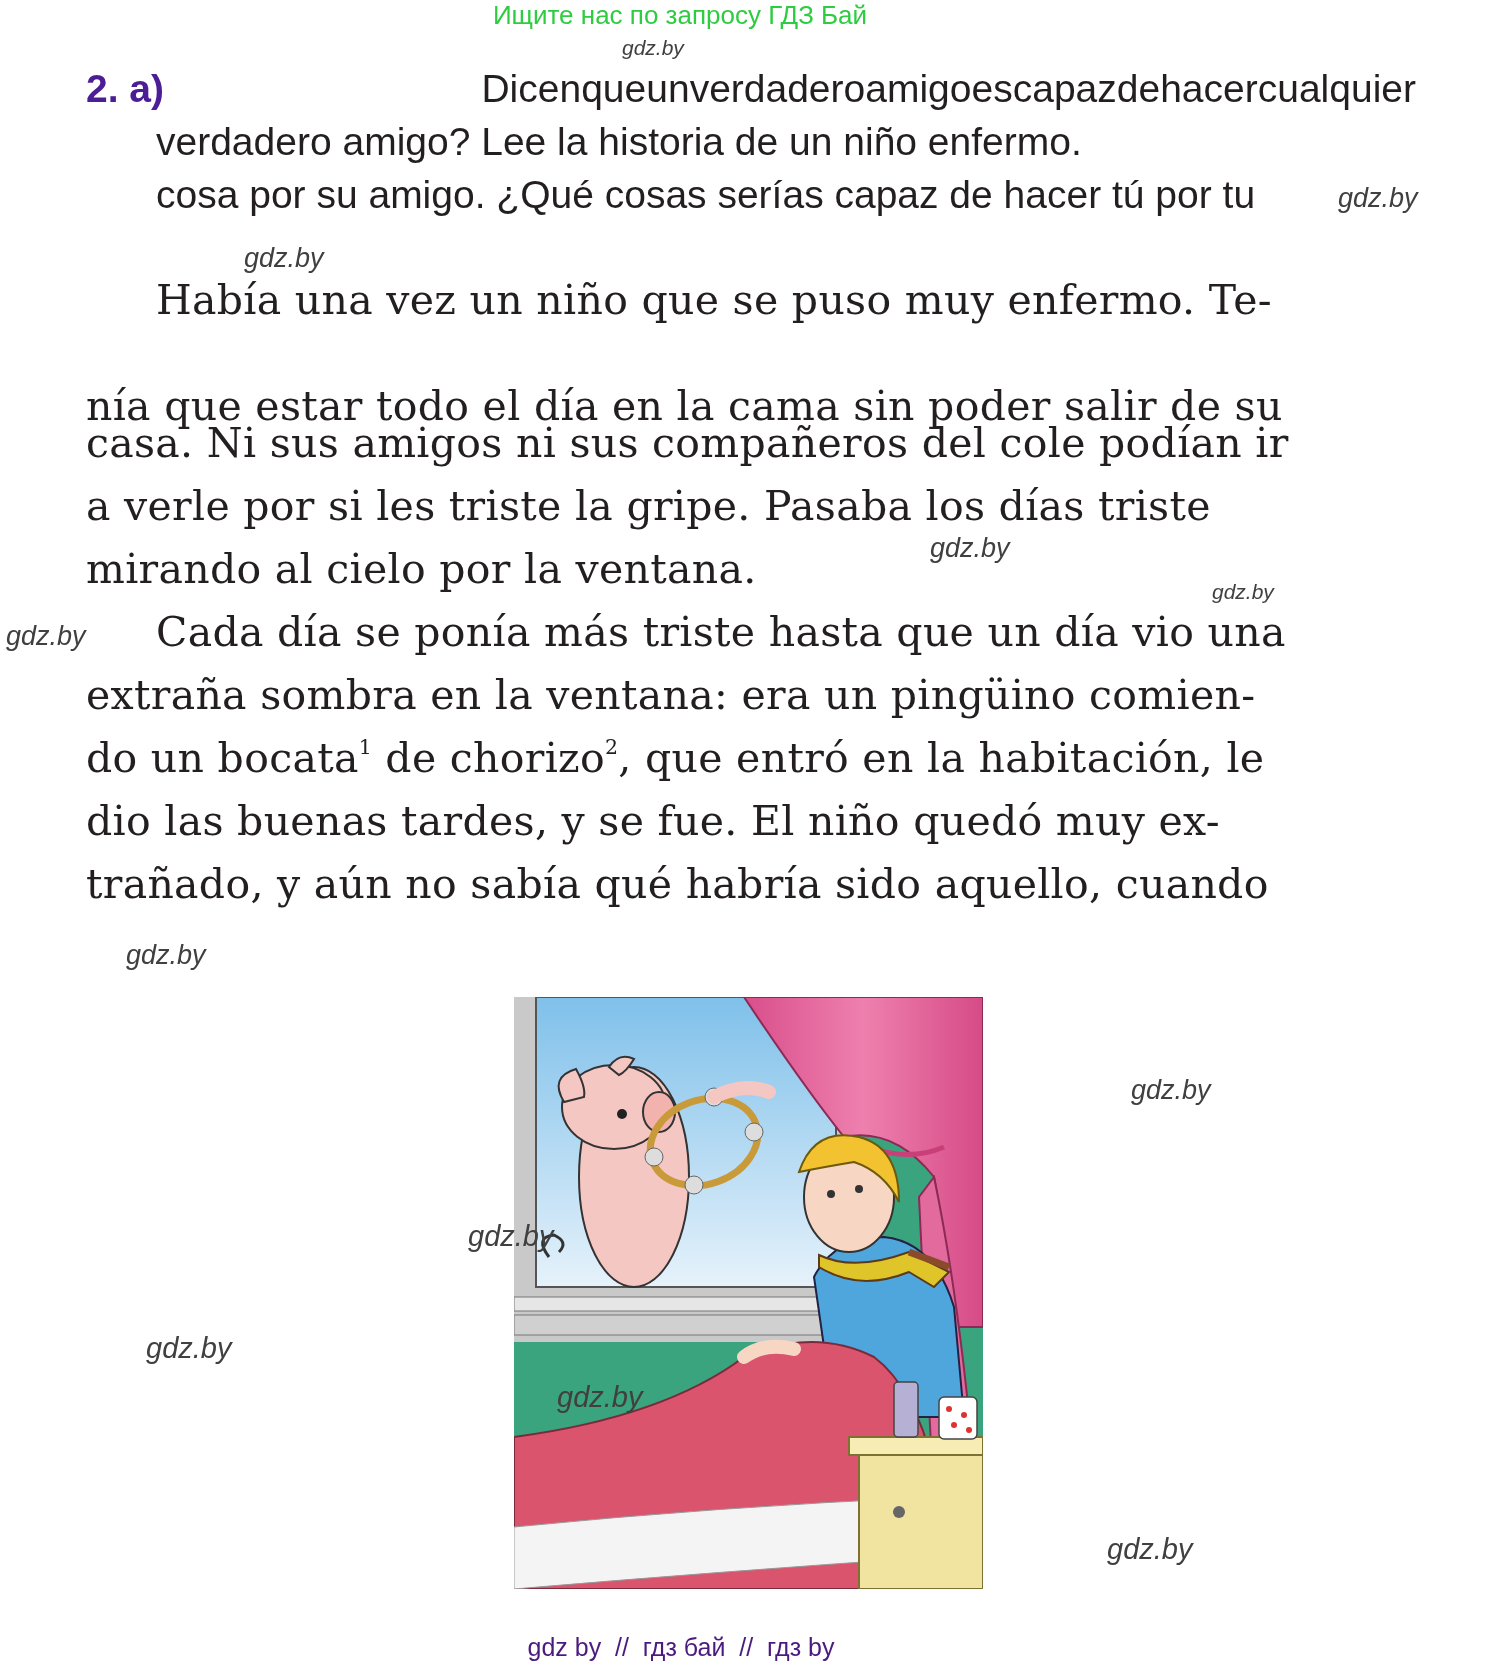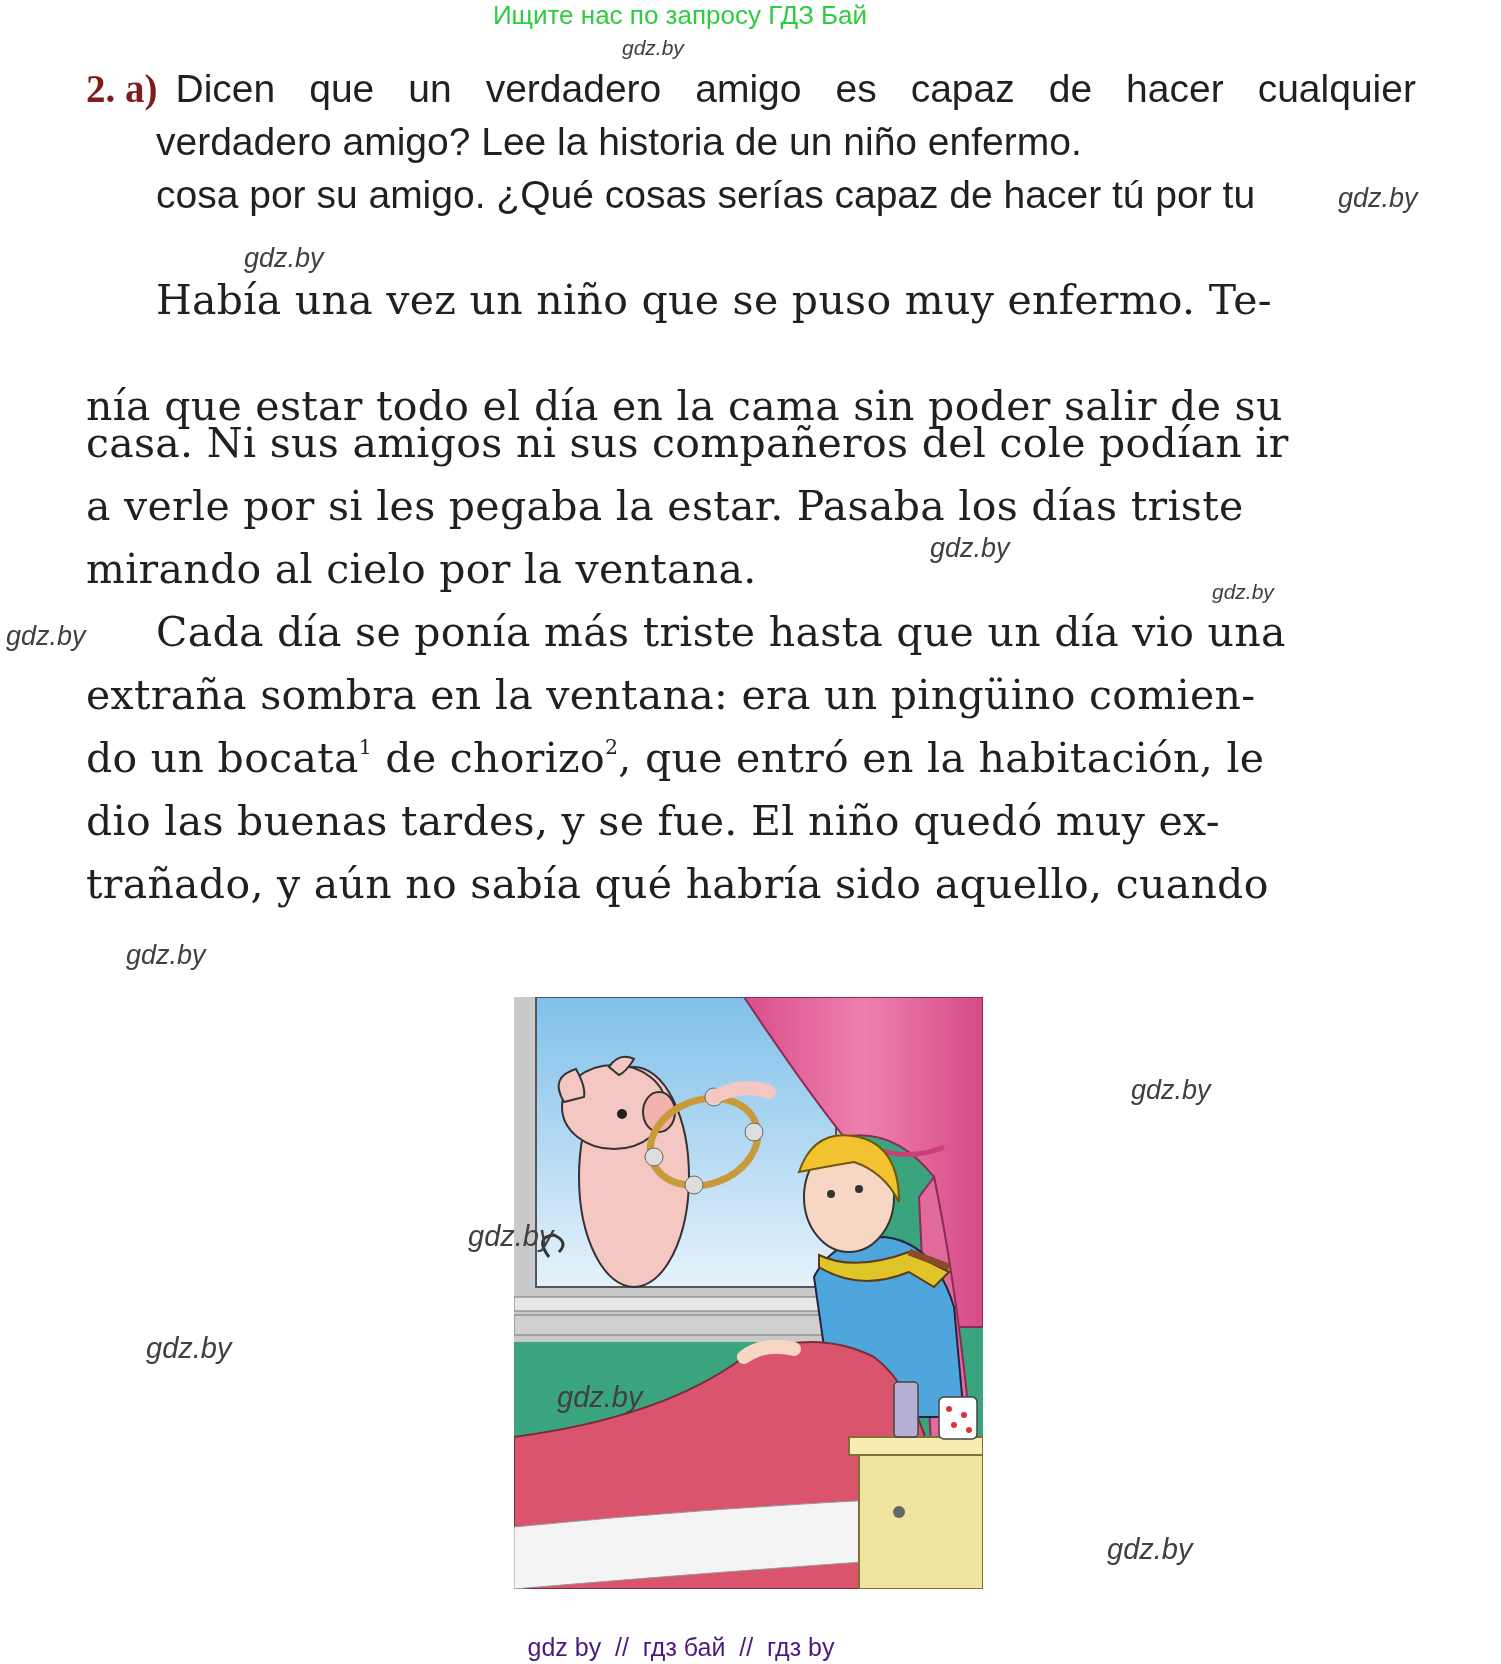--- a/index.html
+++ b/index.html
@@ -13,23 +13,23 @@
 
     .wm { font-family: "Liberation Sans", sans-serif; color: #404040; font-style: italic; }
     .wm-s { font-size: 21px; }
     .wm-m { font-size: 27px; }
     .wm-l { font-size: 29px; }
 
     .task { position: absolute; left: 86px; top: 62px; width: 1330px;
       font-family: "Liberation Sans", sans-serif; font-size: 39px; line-height: 53px; color: #231f20; }
     .task-line { white-space: nowrap; height: 53px; }
     .task-line.indent { padding-left: 70px; }
-    .task-num { color: #7f1d1d; font-weight: bold; font-family: Liberation Serif, serif; }
+    .task-num { color: #4c1d95; font-weight: bold; font-family: Liberation Sans, sans-serif; }
     .task-first { display: flex; justify-content: space-between; }
-    .task-first .words { display: flex; justify-content: space-between; flex: 1; padding-left: 18px; }
+    .task-first .words { display: flex; justify-content: flex-end; flex: 1; padding-left: 18px; }
 
     .story { position: absolute; left: 86px; width: 1330px;
       font-family: "DejaVu Serif", "Liberation Serif", serif; font-size: 41px; color: #231f20; letter-spacing: 0.3px; }
     .story-line { position: absolute; left: 0; width: 1330px; white-space: nowrap; display: flex; justify-content: space-between; }
     .story-line.last { justify-content: flex-start; gap: 0.33em; }
     .story-line.indent { padding-left: 70px; }
     sup { font-size: 0.5em; vertical-align: 0.9em; line-height: 0; }
 
     .illustration { position: absolute; left: 514px; top: 997px; width: 469px; height: 592px; overflow: hidden; background: #9fd1ee; }
 
@@ -62,21 +62,21 @@
   <div class="task-line indent">cosa por su amigo. ¿Qué cosas serías capaz de hacer tú por tu</div>
 </div>
 
 <div class="abs wm wm-m" style="left:1338px; top:183px;">gdz.by</div>
 <div class="abs wm wm-m" style="left:244px; top:243px;">gdz.by</div>
 
 <div class="story" style="top:0;">
   <div class="story-line indent" style="top:276px;">Había una vez un niño que se puso muy enfermo. Te-</div>
   <div class="story-line" style="top:356px;margin-top:26px;">nía que estar todo el día en la cama sin poder salir de su</div>
   <div class="story-line" style="top:419px;">casa. Ni sus amigos ni sus compañeros del cole podían ir</div>
-  <div class="story-line" style="top:482px;">a verle por si les pegaba la estar. Pasaba los días triste</div>
+  <div class="story-line" style="top:482px;">a verle por si les triste la gripe. Pasaba los días triste</div>
   <div class="story-line last" style="top:545px;">mirando al cielo por la ventana.</div>
   <div class="story-line indent" style="top:608px;">Cada día se ponía más triste hasta que un día vio una</div>
   <div class="story-line" style="top:671px;">extraña sombra en la ventana: era un pingüino comien-</div>
   <div class="story-line" style="top:734px;">
     <span><span>do un bocata</span><sup>1</sup><span> de chorizo</span><sup>2</sup><span>, que entró en la habitación, le</span></span>
   </div>
   <div class="story-line" style="top:797px;">dio las buenas tardes, y se fue. El niño quedó muy ex-</div>
   <div class="story-line" style="top:860px;">trañado, y aún no sabía qué habría sido aquello, cuando</div>
 </div>
 

